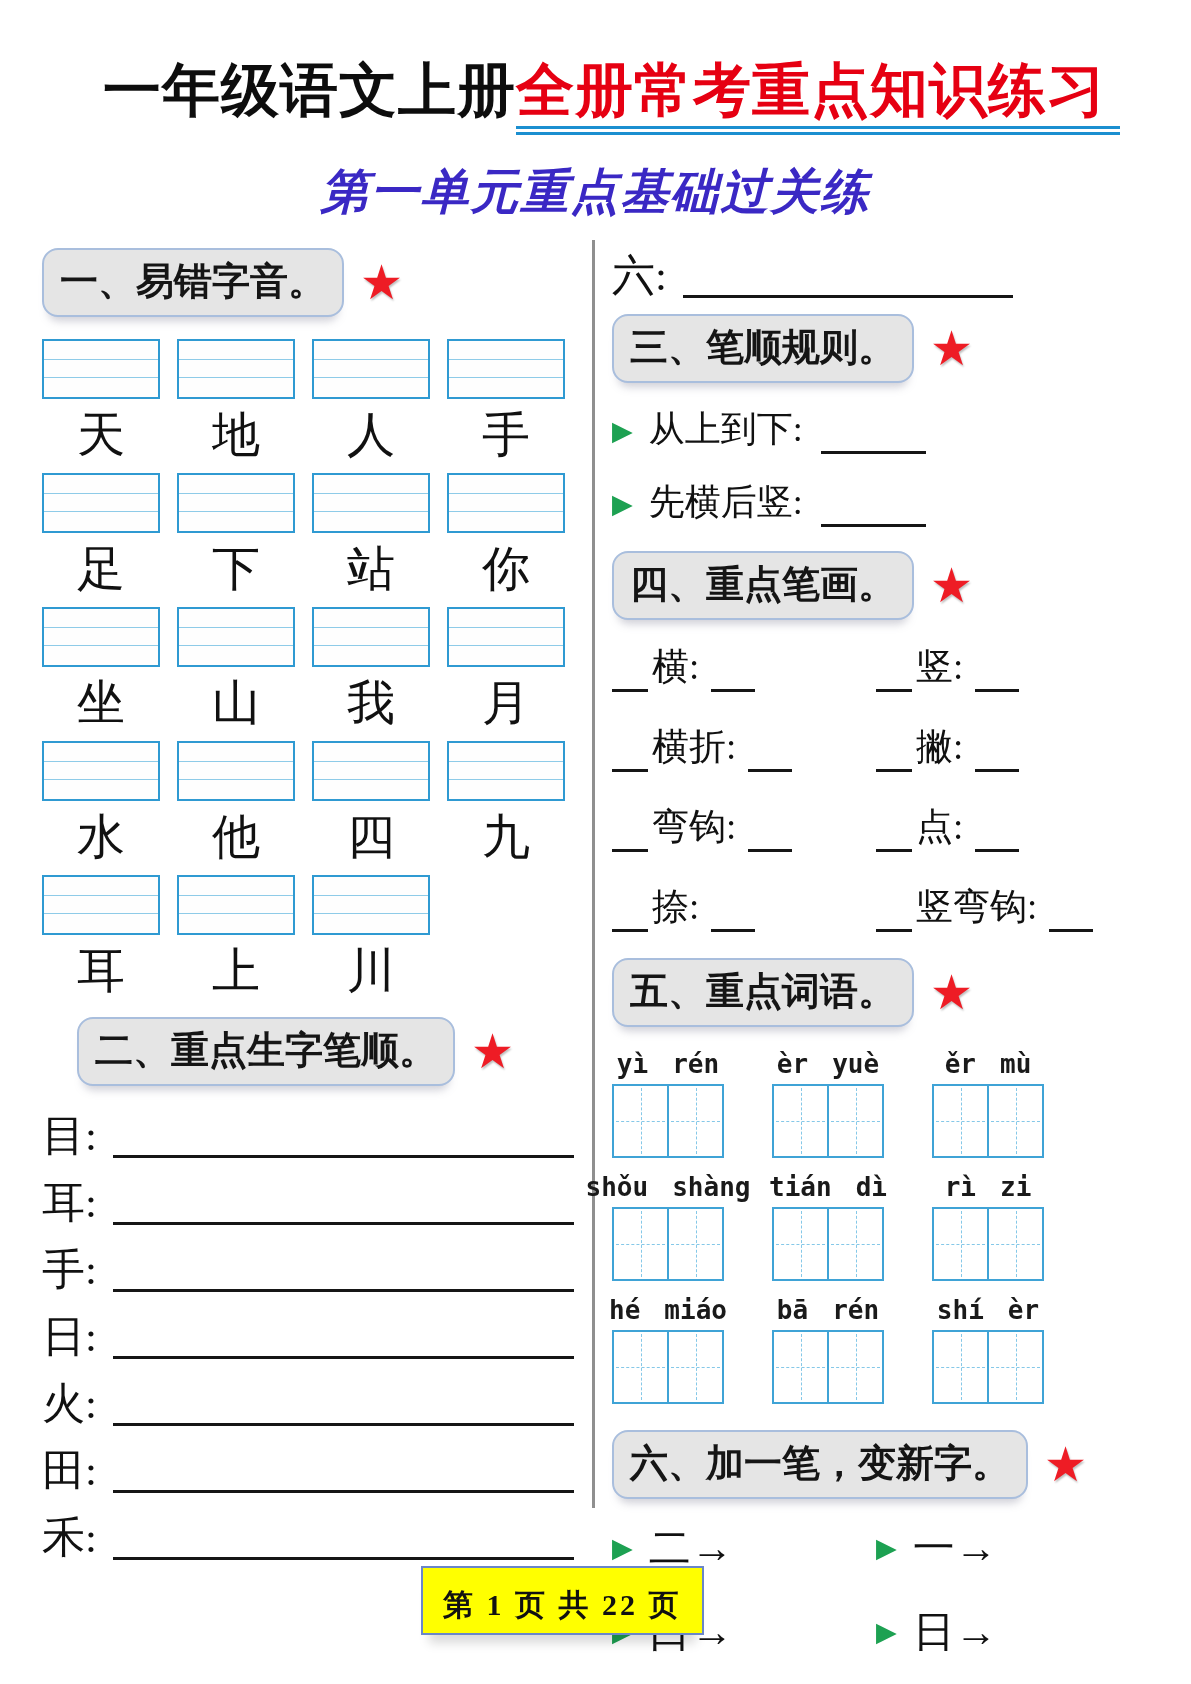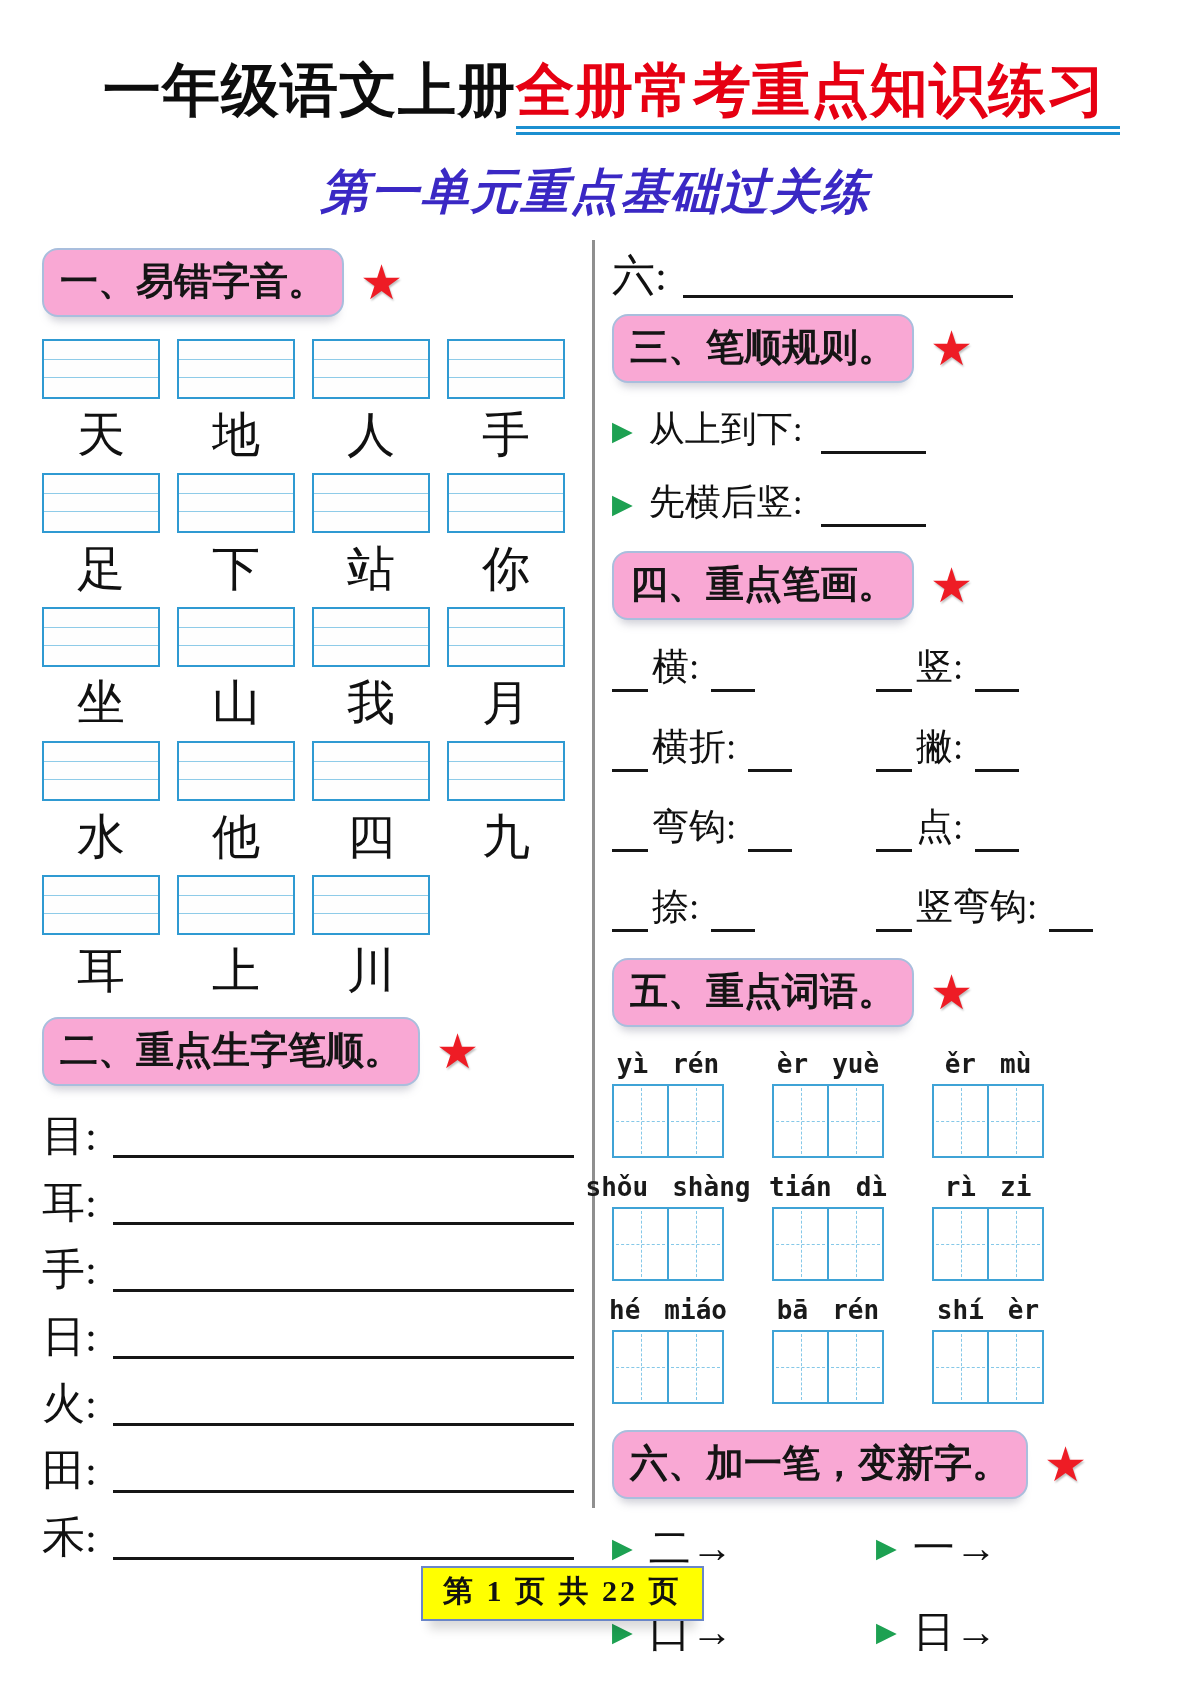--- a/index.html
+++ b/index.html
@@ -14,21 +14,21 @@
   .subtitle{position:absolute;top:160px;left:0;width:100%;text-align:center;
             font-size:48px;font-weight:bold;color:#3a28c4;letter-spacing:2px;font-style:italic;}
 
   
   .divider{position:absolute;left:592px;top:240px;width:3px;height:1268px;background:#8f8f8f;}
   .col-left{position:absolute;left:42px;top:248px;width:532px;}
   .col-right{position:absolute;left:612px;top:248px;width:556px;}
 
   
   .sec-head{display:flex;align-items:center;gap:16px;margin-bottom:22px;}
-  .sec-box{display:inline-block;background:#f9a8d4;border:2px solid #a9bedd;border-radius:16px;
+  .sec-box{display:inline-block;background:#e5e5e5;border:2px solid #a9bedd;border-radius:16px;
            padding:6px 16px 8px 16px;font-size:38px;font-weight:bold;color:#151515;
            box-shadow:0 10px 9px -6px rgba(130,130,150,.38);white-space:nowrap;}
   .star{color:#ee1c25;font-size:48px;line-height:1;text-shadow:1px 2px 2px rgba(0,0,0,.25);}
 
   
   .pin-row{display:grid;grid-template-columns:repeat(4,118px);column-gap:17px;margin-bottom:8px;}
   .pybox{height:60px;border:2.5px solid #2f9ad2;background:#fefefe;position:relative;box-sizing:border-box;}
   .pybox::before,.pybox::after{content:"";position:absolute;left:0;right:0;border-top:1.5px solid #8ecbe8;}
   .pybox::before{top:32%;}
   .pybox::after{top:64%;}
@@ -69,21 +69,21 @@
   .tzg .cell::after{content:"";position:absolute;left:2px;right:2px;top:50%;border-top:1.5px dashed #85c8e8;}
 
   
   .add-grid{display:grid;grid-template-columns:264px 1fr;row-gap:42px;margin-top:28px;font-size:42px;}
   .add-item{display:flex;align-items:center;}
   .add-item .bullet{align-self:center;margin-top:0;}
   .add-label{white-space:nowrap;line-height:1;}
 
   
   .footer{position:absolute;left:421px;top:1566px;background:#ffff00;border:2px solid #6a86c8;
-          padding:3px 20px 7px 20px;font-size:30px;font-weight:bold;letter-spacing:3px;color:#111;
+          padding:17px 20px 7px 20px;font-size:30px;font-weight:bold;letter-spacing:3px;color:#111;
           box-shadow:0 16px 10px -8px rgba(0,0,0,.15);}
 </style>
 </head>
 <body>
 
 <div class="page">
 
   <div class="title">
     <span class="t-black">一年级语文上册</span><span class="t-red">全册常考重点知识练习</span>
   </div>
@@ -154,21 +154,21 @@
       <div class="pybox"></div>
       <div class="pybox"></div>
       <div class="pybox"></div>
     </div>
     <div class="char-row">
       <div class="char">耳</div>
       <div class="char">上</div>
       <div class="char">川</div>
     </div>
 
-    <div class="sec-head" style="margin-top:18px;">
+    <div class="sec-head" style="margin-top:18px;margin-left:35px;">
       <span class="sec-box">二、重点生字笔顺。</span>
       <span class="star">★</span>
     </div>
 
     <div class="stroke-list">
       <div class="stroke-item">
         <span class="stroke-label">目:</span>
         <span class="blank grow"></span>
       </div>
       <div class="stroke-item">

